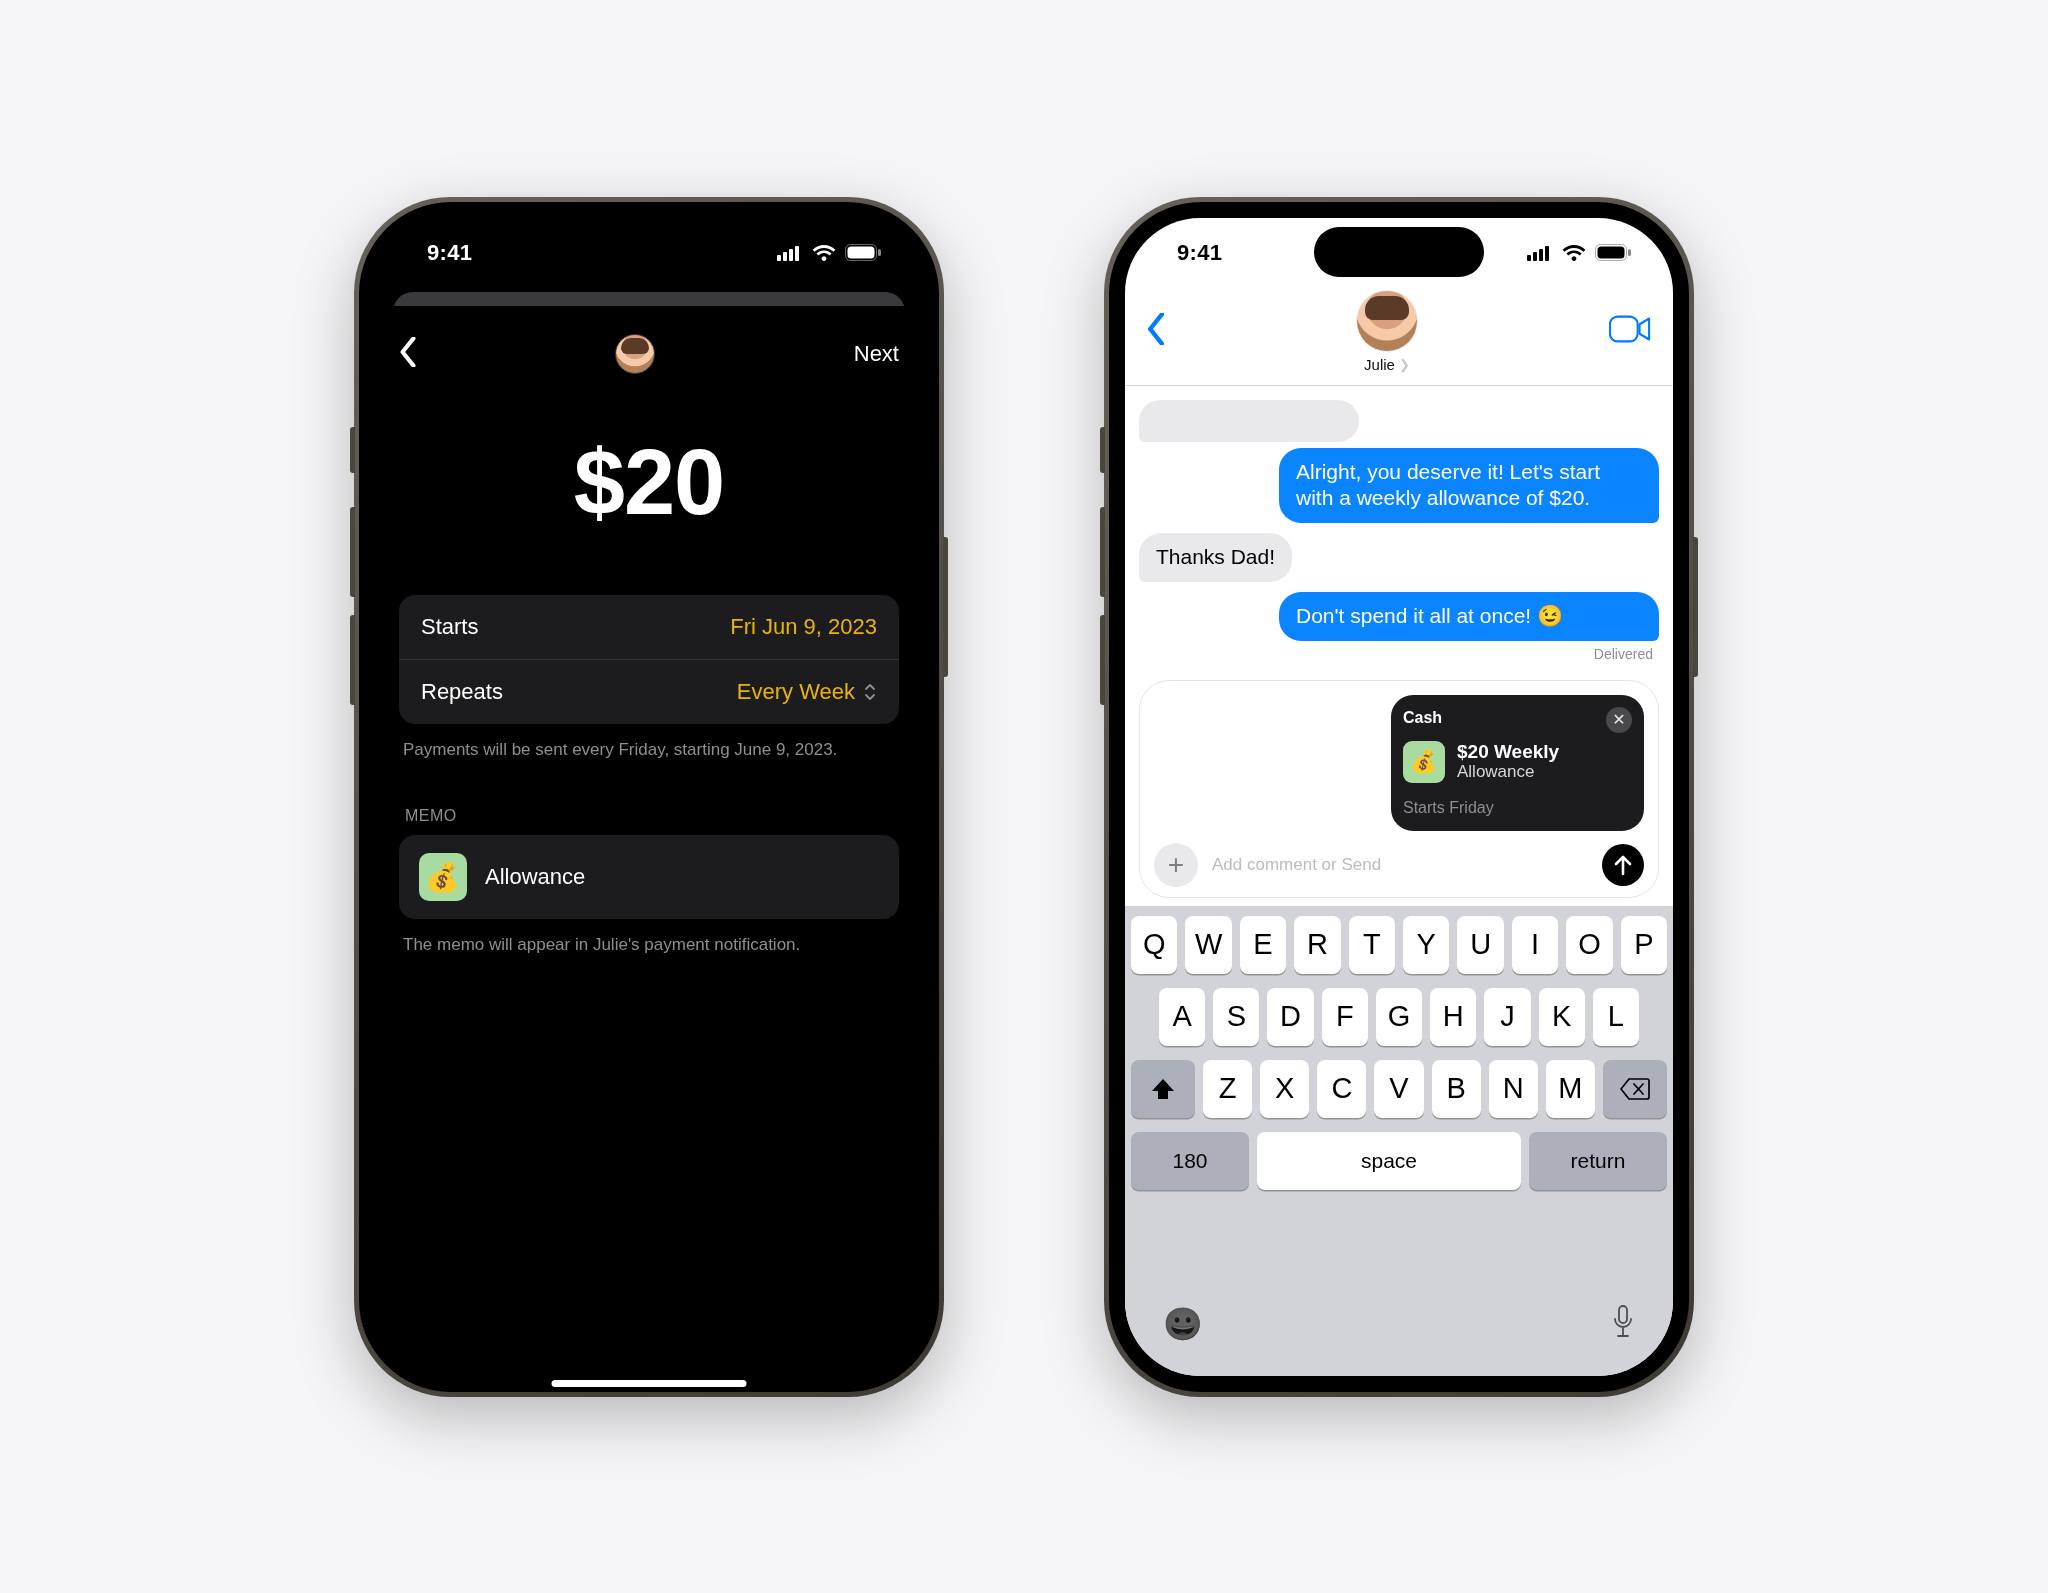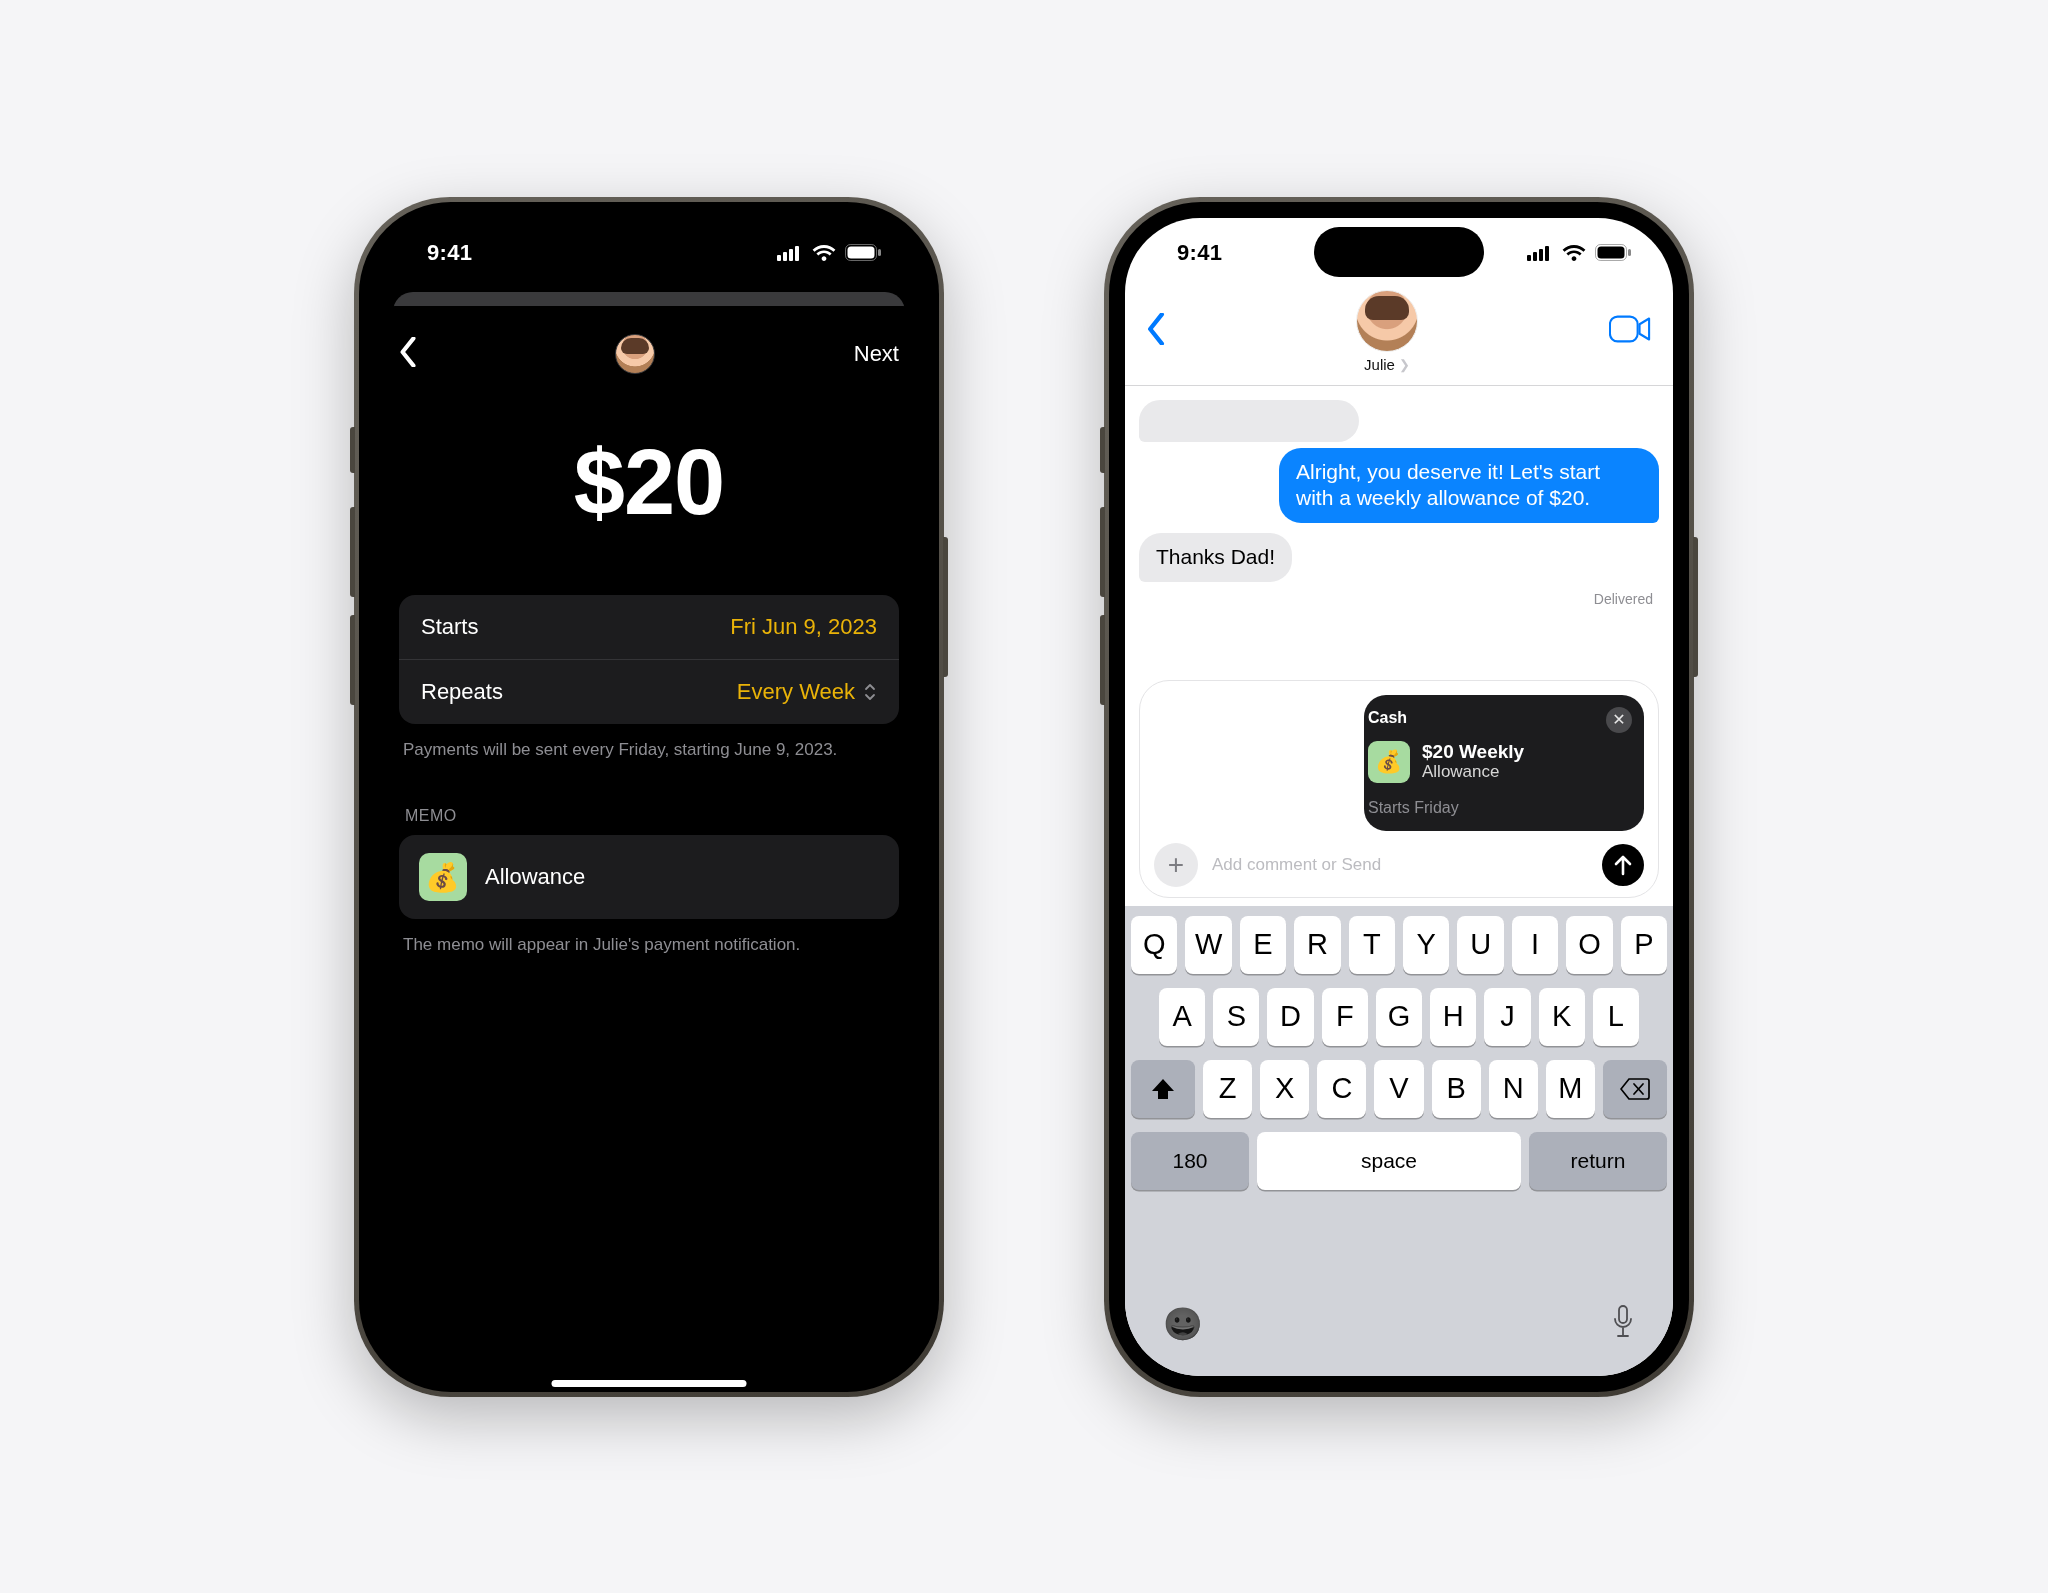--- a/index.html
+++ b/index.html
@@ -60,21 +60,21 @@
 
   .scrB .thread { position:absolute; top:170px; left:0; right:0; bottom:470px; padding:12px 14px 10px; overflow:hidden;}
   .bubble { max-width:380px; padding:11px 17px; border-radius:22px; font-size:21px; line-height:1.28; margin:5px 0; position:relative;}
   .sent { background:#0a84ff; color:#fff; margin-left:auto; border-bottom-right-radius:6px;}
   .recv { background:#e9e9eb; color:#000; border-bottom-left-radius:6px; display:inline-block;}
   .scrB .ghost { width:220px; height:42px; background:#e9e9eb; border-radius:22px; border-bottom-left-radius:6px; margin-bottom:6px;}
   .delivered { text-align:right; font-size:14px; color:#8e8e93; margin:4px 6px 4px 0;}
 
   .scrB .composer { position:absolute; left:14px; right:14px; bottom:478px; }
   .scrB .card-wrap { background:#fff; border:1px solid #e4e4e6; border-radius:30px; padding:14px 14px 10px;}
-  .scrB .cash-card { background:#1c1c1e; border-radius:22px; padding:14px 4px 14px; color:#fff; width:280px; margin-left:auto; position:relative;}
+  .scrB .cash-card { background:#1c1c1e; border-radius:22px; padding:14px 12px 14px; color:#fff; width:253px; margin-left:auto; position:relative;}
   .scrB .cash-card .brand { font-size:16px; font-weight:600; display:flex; align-items:center; gap:0px;}
   .scrB .cash-card .close { position:absolute; right:12px; top:12px; width:26px; height:26px; border-radius:50%; background:#49494c; display:flex; align-items:center; justify-content:center; color:#e6e6e6; font-size:16px;}
   .scrB .cash-card .mid { display:flex; align-items:center; gap:12px; margin-top:14px;}
   .scrB .cash-card .mi { width:42px; height:42px; border-radius:9px; background:#a7dba0; display:flex; align-items:center; justify-content:center; font-size:22px;}
   .scrB .cash-card .title { font-size:19px; font-weight:600; line-height:1.1;}
   .scrB .cash-card .sub { font-size:17px; color:#d7d7d7; line-height:1.1;}
   .scrB .cash-card .starts { font-size:16px; color:#8e8e93; margin-top:16px;}
   .scrB .input-row { display:flex; align-items:center; gap:14px; margin-top:12px;}
   .scrB .plus { width:44px; height:44px; border-radius:50%; background:#e9e9eb; display:flex; align-items:center; justify-content:center; color:#7d7d82; font-size:28px; font-weight:300;}
   .scrB .input-row .ph { flex:1; height:44px; display:flex; align-items:center; color:#bcbcc0; font-size:17px;}
@@ -215,20 +215,21 @@
                 <rect x="1" y="1" width="29" height="26" rx="8" fill="none" stroke="#007aff" stroke-width="2.2"></rect>
                 <path d="M32 9l10-6v22l-10-6z" fill="none" stroke="#007aff" stroke-width="2.2" stroke-linejoin="round"></path>
               </svg>
           </span>
         </div>
 
         <div class="thread">
           <div class="ghost"></div>
           <div class="bubble sent">Alright, you deserve it! Let's start with a weekly allowance of $20.</div>
           <div><div class="bubble recv">Thanks Dad!</div></div>
+          <div class="bubble sent">Don't spend it all at once! 😉</div>
           <div class="delivered">Delivered</div>
         </div>
 
         <div class="composer">
           <div class="card-wrap">
             <div class="cash-card">
               <div class="brand">
                   <span style="font-size:15px"></span>
                   <span>Cash</span>
                 </div>

